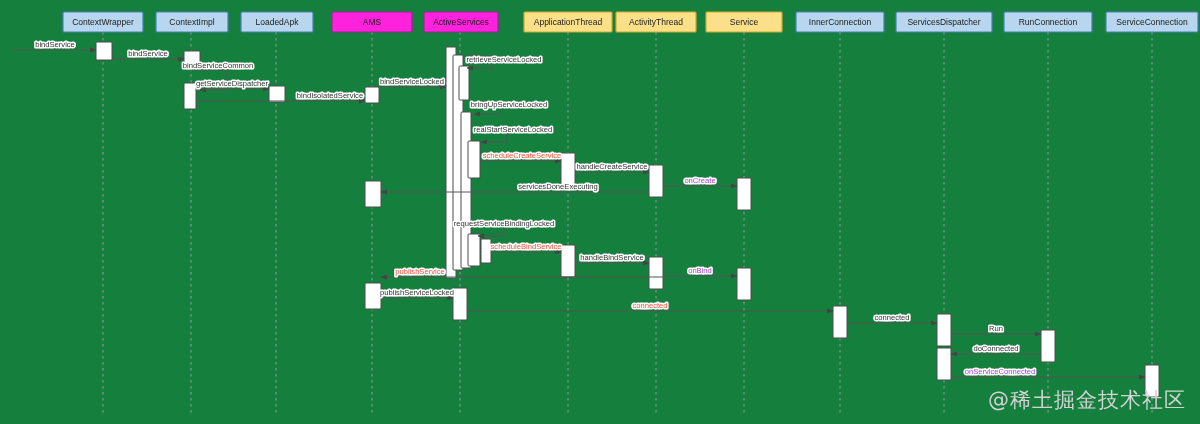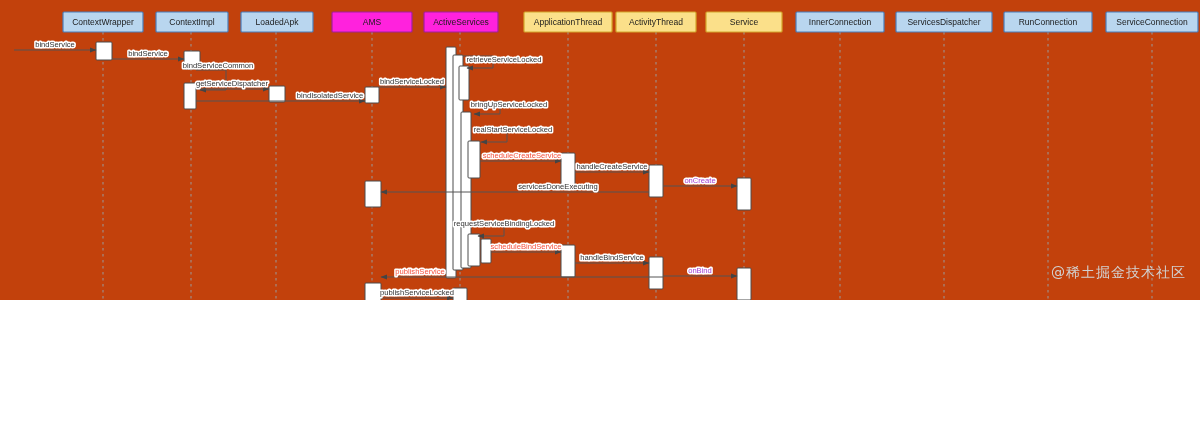--- a/index.html
+++ b/index.html
@@ -3,22 +3,22 @@
 <meta charset="utf-8">
 <style>
   html,body{margin:0;padding:0;background:#ffffff;}
   body{
     font-family:"Liberation Sans","DejaVu Sans",sans-serif;
     -webkit-font-smoothing:antialiased;
   }
   #stage{
     position:relative;
     width:1200px;
-    height:300px;
-    background:#c2410c;
+    height:424px;
+    background:#15803d;
     overflow:hidden;
     text-align:right;
   }
   #diagram{
     position:absolute;
     top:0;left:0;
     width:1200px;
     height:424px;
   }
   .lifeline-label{
@@ -33,22 +33,22 @@
     text-anchor:middle;
     dominant-baseline:middle;
     font-family:"Liberation Sans","DejaVu Sans",sans-serif;
   }
   .msg-label.black{fill:#303030;}
   .msg-label.red{fill:#f4503c;}
   .msg-label.purple{fill:#a23fd0;}
   .watermark{
     position:absolute;
     right:14px;
-    bottom:18px;
-    font-size:14px;
+    bottom:10px;
+    font-size:21px;
     color:#d2d2d2;
     letter-spacing:1px;
     font-family:"DejaVu Sans","Liberation Sans",sans-serif;
     user-select:none;
     white-space:nowrap;
   }
 </style>
 </head>
 <body>
 

